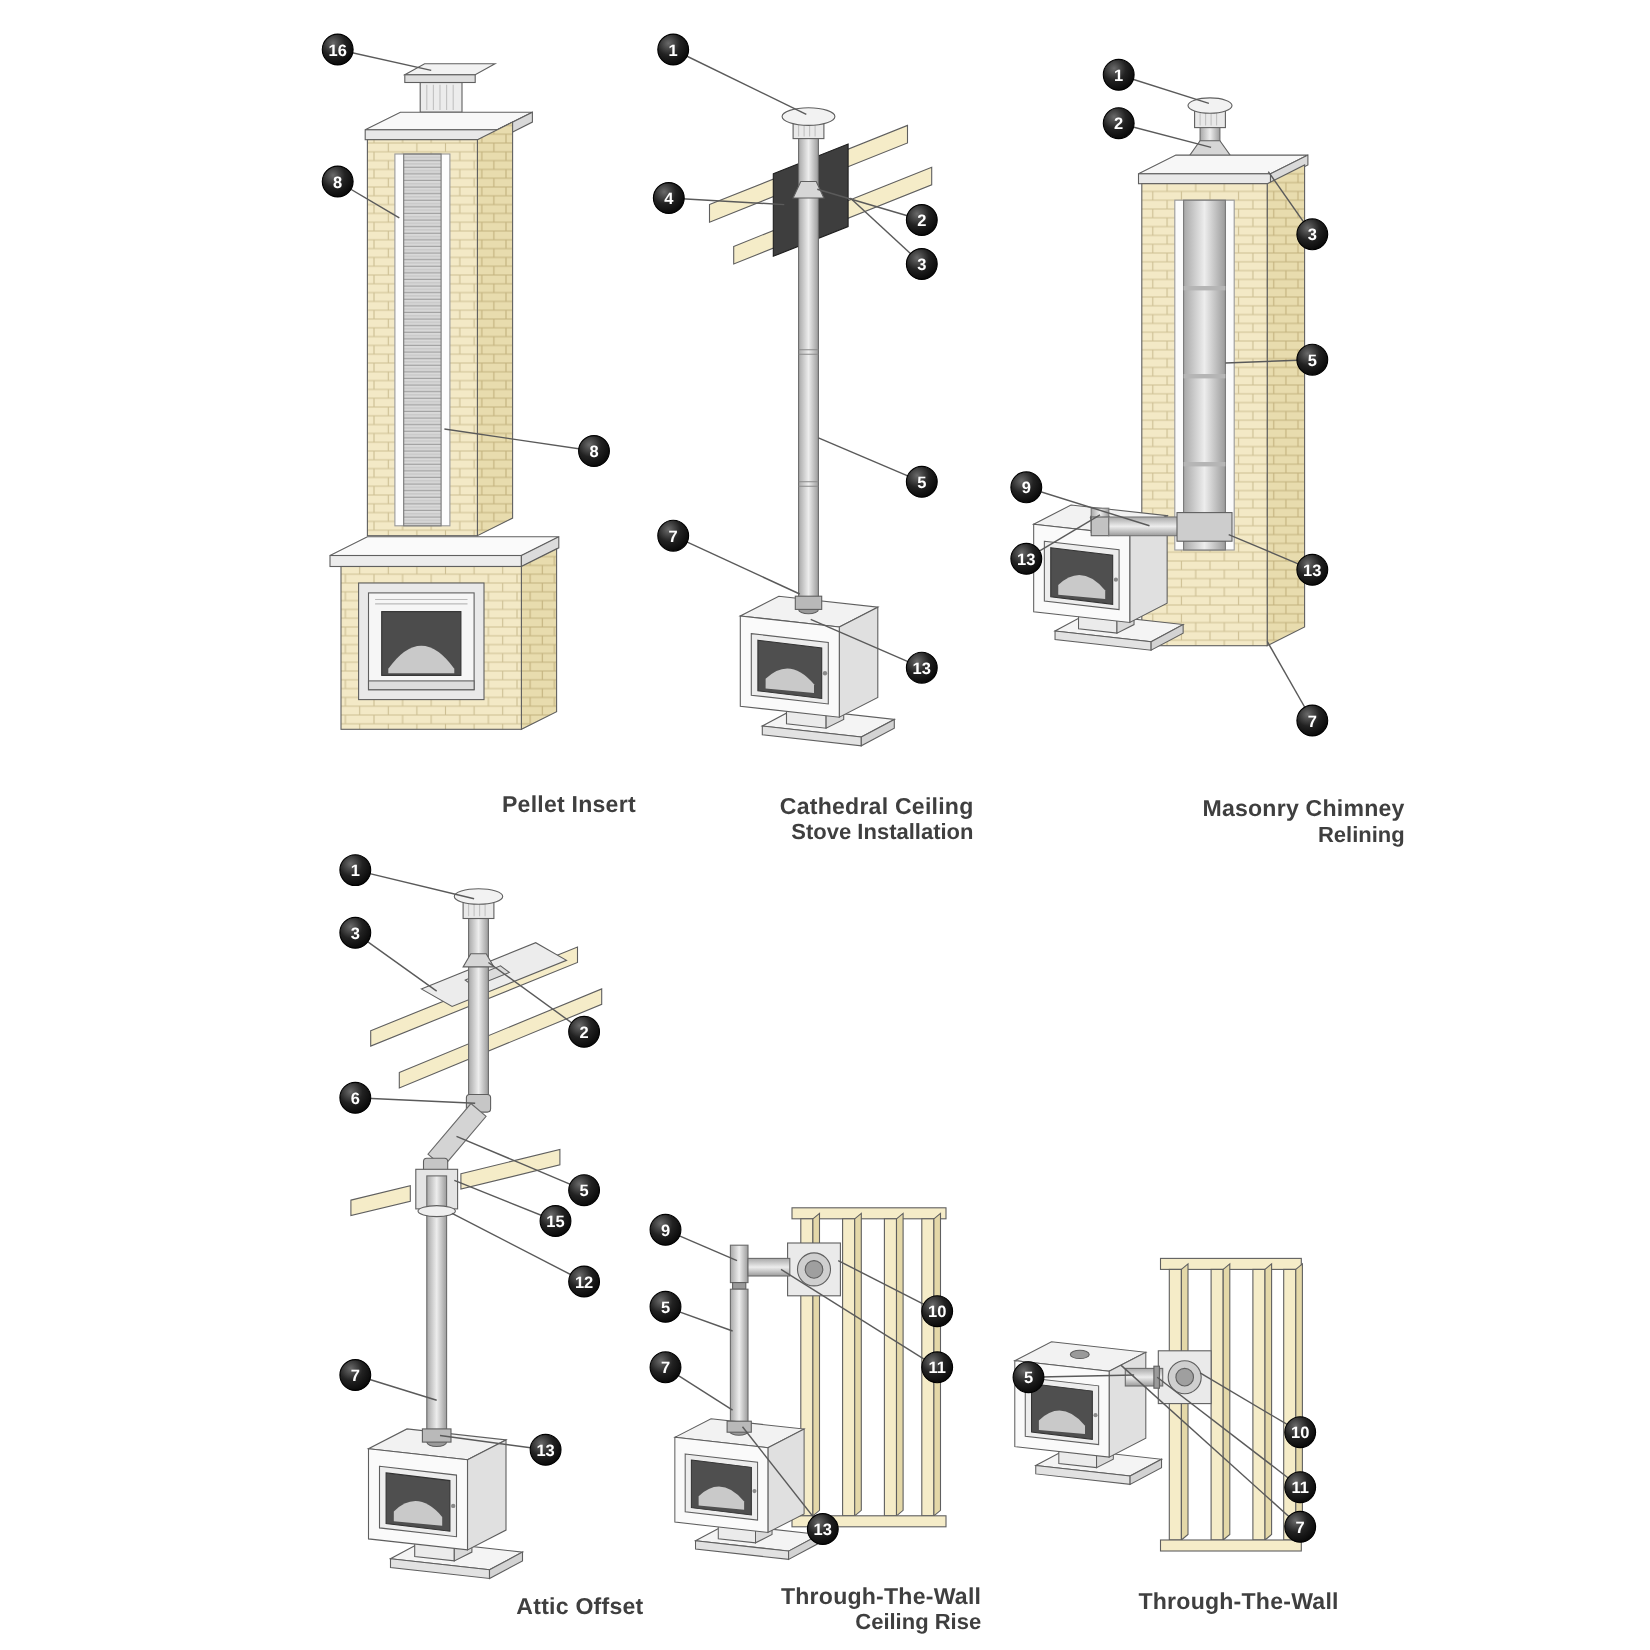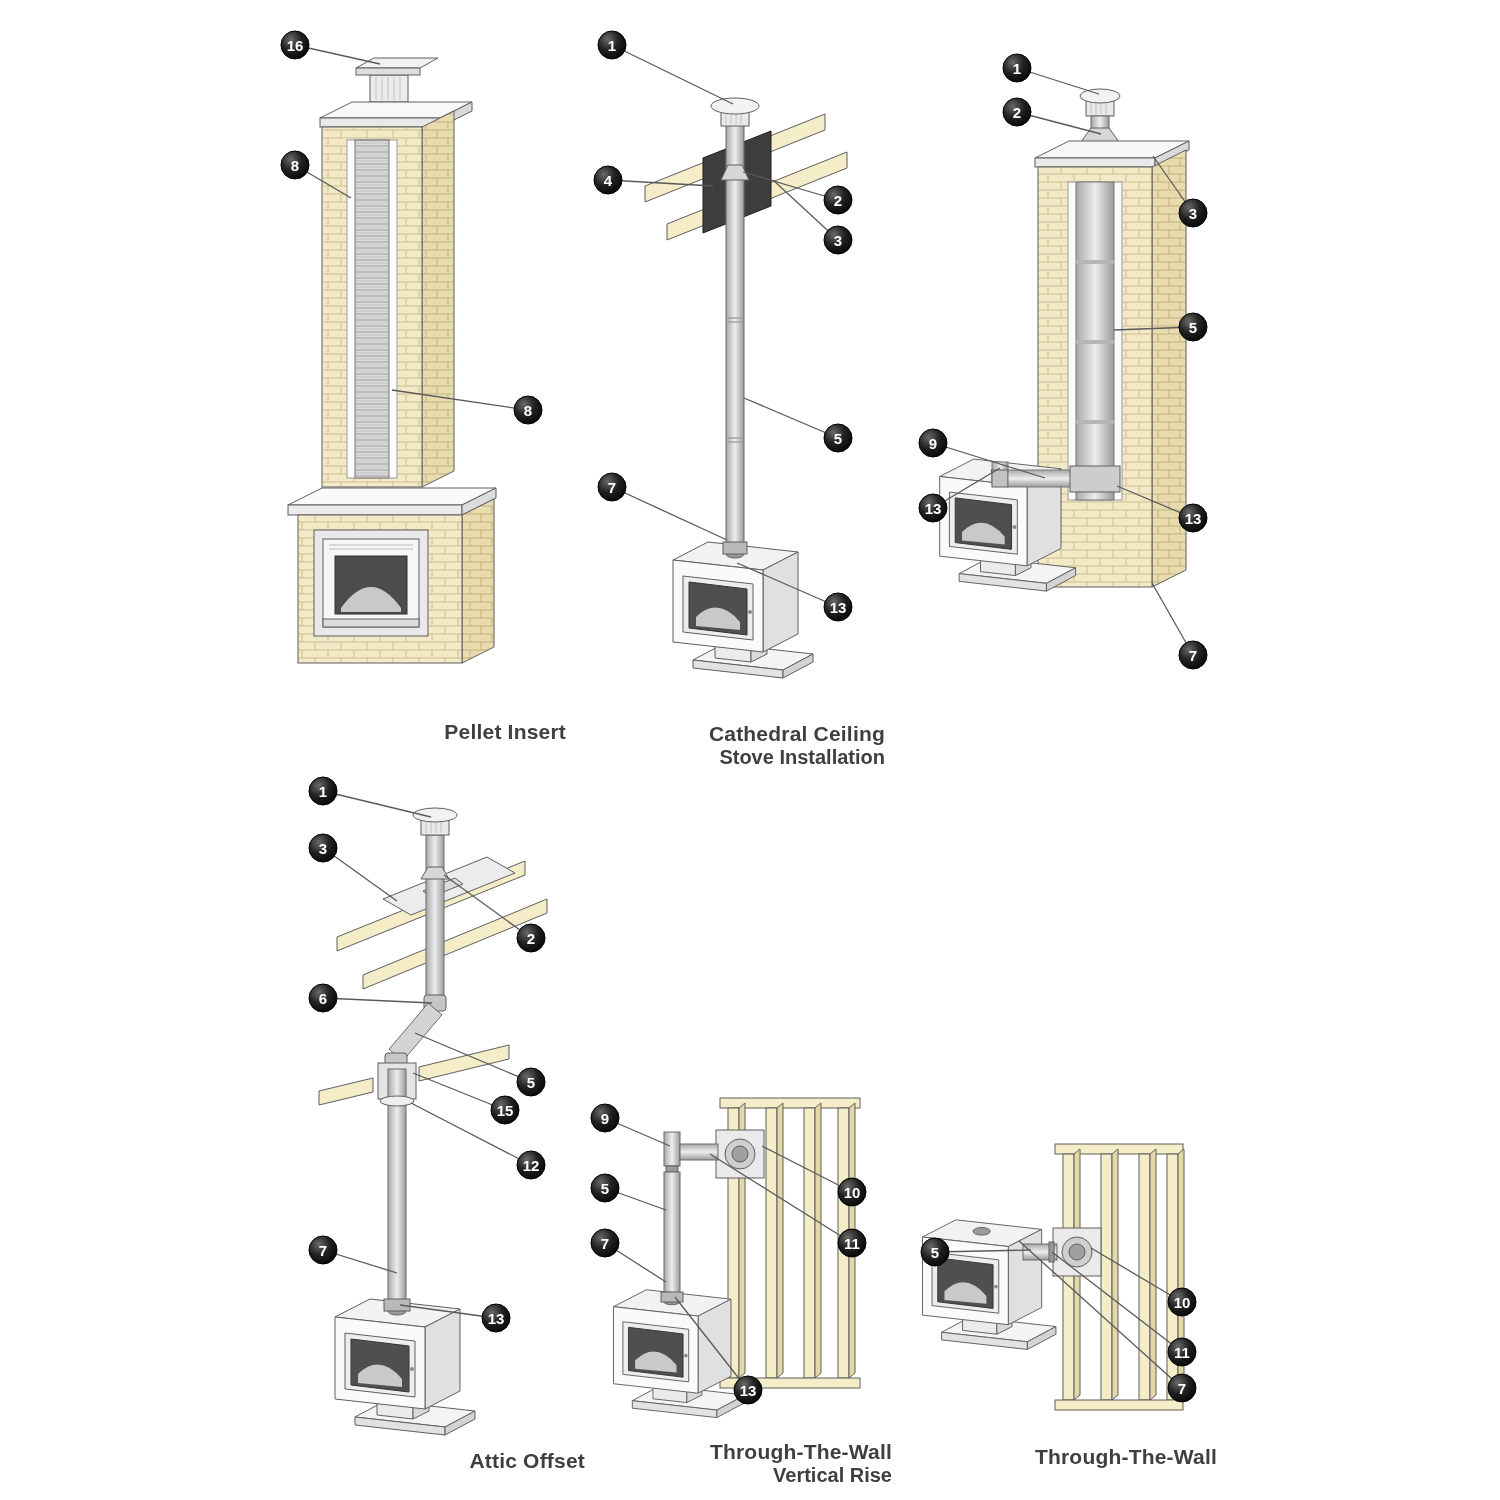--- a/index.html
+++ b/index.html
@@ -62,21 +62,21 @@
       <polygon class="outl" points="100,32 135,14 135,96 100,114" fill="#e0e0e0"></polygon>
       <polygon class="outl" points="10,22 100,32 100,114 10,104" fill="#fafafa"></polygon>
       <polygon class="outl" points="20,38 90,46 90,102 20,94" fill="#ededed"></polygon>
       <polygon points="26,44 84,51 84,97 26,90" fill="#4f4f4f" stroke="#333333"></polygon>
       <path d="M33,88 V79 Q55,58 77,84 V92 Z" fill="#c9c9c9"></path>
       <circle cx="87" cy="74" r="2" fill="#8a8a8a"></circle>
     </symbol>
   </defs>
 </svg>
 
-<section class="panel" style="left:250px;top:18px;width:316px;">
+<section class="panel" style="left:262px;top:18px;width:316px;">
   <svg viewBox="0 0 316 700" width="316" height="700">
     <g>
       <rect class="outl" x="120" y="57" width="38" height="27" fill="#ececec"></rect>
       <path d="M126,59V82 M132,59V82 M138,59V82 M144,59V82 M150,59V82" stroke="#c2c2c2"></path>
       <polygon class="outl" points="106,50 170,50 188,40 124,40" fill="#f2f2f2"></polygon>
       <rect class="outl" x="106" y="50" width="64" height="7" fill="#dedede"></rect>
     </g>
     <g>
       <polygon class="outl" points="70,100 190,100 222,84 102,84" fill="#f8f8f8"></polygon>
       <rect class="outl" x="70" y="100" width="120" height="9" fill="#e8e8e8"></rect>
@@ -270,20 +270,24 @@
           <circle cx="288" cy="488" r="14" class="bubble"></circle>
           <text x="288" y="493.5" class="bubble-num">13</text>
         </g>
         <line x1="288" y1="625" x2="247" y2="553" class="leader"></line>
         <g>
           <circle cx="288" cy="625" r="14" class="bubble"></circle>
           <text x="288" y="630.5" class="bubble-num">7</text>
         </g>
       </g>
   </svg>
+  <div class="label">
+    <div class="l1">Masonry Chimney</div>
+    <div class="l2">Relining</div>
+  </div>
 </section>
 
 <section class="panel" style="left:285px;top:775px;width:300px;">
   <svg viewBox="0 0 300 672" width="300" height="672">
     <g>
       <polygon class="outl" points="52,162 240,86 240,100 52,176" fill="#f5ecc8"></polygon>
       <polygon class="outl" points="78,200 262,124 262,138 78,214" fill="#f5ecc8"></polygon>
     </g>
     <g>
       <polygon class="outl" points="98,124 202,82 230,98 126,140" fill="#ececec"></polygon>
@@ -439,21 +443,21 @@
         </g>
         <line x1="168" y1="300" x2="95" y2="207" class="leader"></line>
         <g>
           <circle cx="168" cy="300" r="14" class="bubble"></circle>
           <text x="168" y="305.5" class="bubble-num">13</text>
         </g>
       </g>
   </svg>
   <div class="label">
     <div class="l1">Through-The-Wall</div>
-    <div class="l2">Vertical Rise</div>
+    <div class="l2">Ceiling Rise</div>
   </div>
 </section>
 
 <section class="panel" style="left:905px;top:1138px;width:312px;">
   <svg viewBox="0 0 312 305" width="312" height="305">
     <g>
       <rect class="outl" x="150" y="6" width="128" height="10" fill="#f5ecc8"></rect>
       <rect class="outl" x="158" y="16" width="11" height="246" fill="#f5ecc8"></rect>
       <polygon class="outl" points="169,16 175,11 175,257 169,262" fill="#e4d8a8"></polygon>
       <rect class="outl" x="196" y="16" width="11" height="246" fill="#f5ecc8"></rect>

